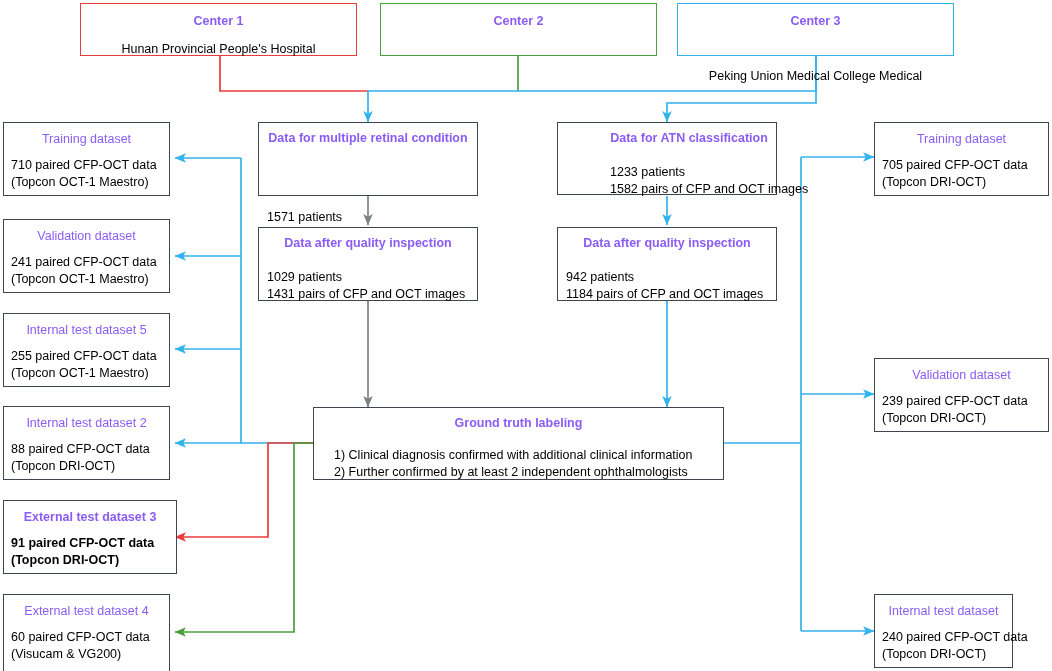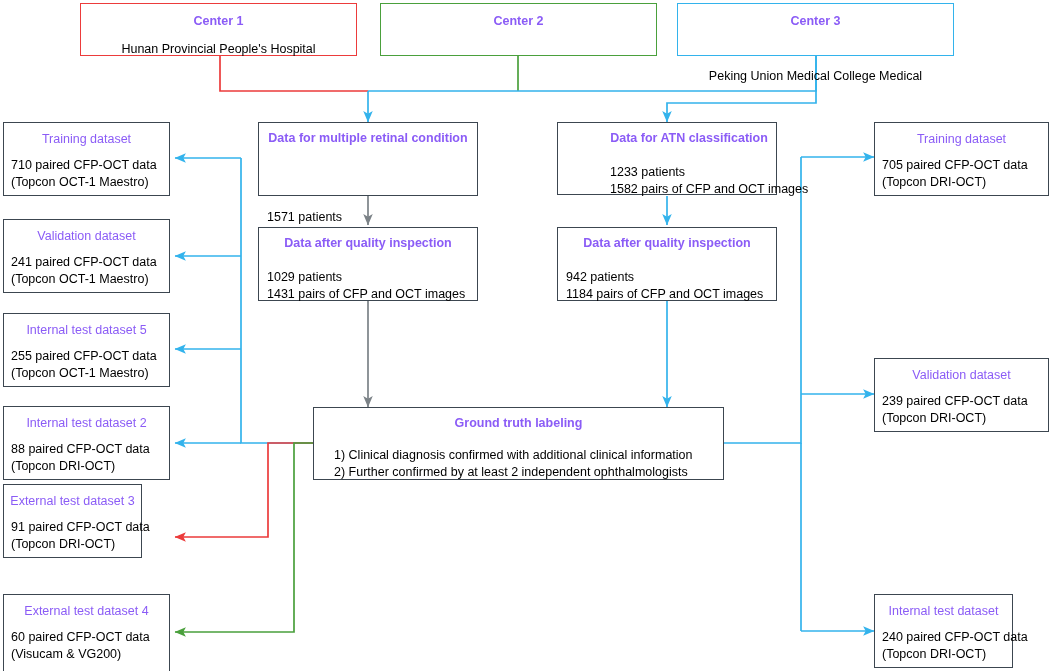--- a/index.html
+++ b/index.html
@@ -161,21 +161,21 @@
   </div>
 
   <div class="box side-box" style="left:3px; top:406px; width:167px; height:74px;">
     <div class="box-title">Internal test dataset 2</div>
     <div class="box-body">
       <div class="line">88 paired CFP-OCT data</div>
       <div class="line">(Topcon DRI-OCT)</div>
     </div>
   </div>
 
-  <div class="box side-box" style="left:3px; top:484px; width:139px; height:74px;">
+  <div class="box side-box" style="left:3px; top:500px; width:174px; height:74px;font-weight:bold;">
     <div class="box-title">External test dataset 3</div>
     <div class="box-body">
       <div class="line">91 paired CFP-OCT data</div>
       <div class="line">(Topcon DRI-OCT)</div>
     </div>
   </div>
 
   <div class="box side-box" style="left:3px; top:594px; width:167px; height:84px;">
     <div class="box-title">External test dataset 4</div>
     <div class="box-body">

